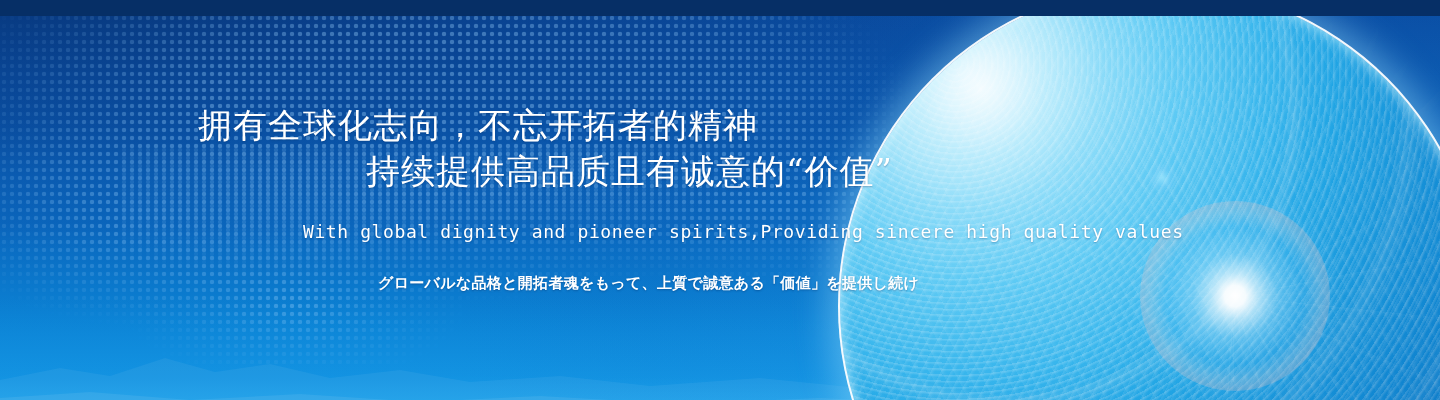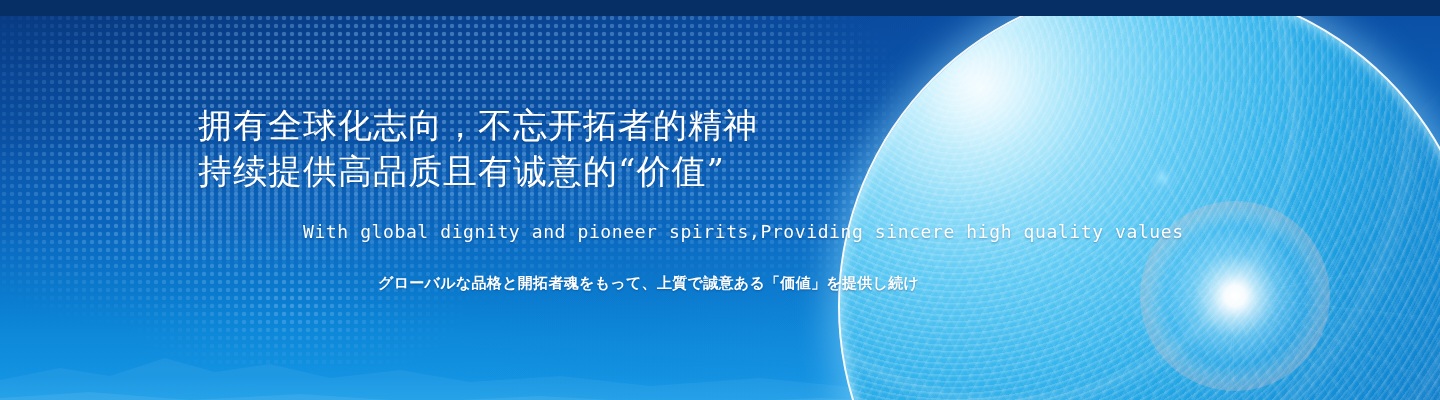--- a/index.html
+++ b/index.html
@@ -309,20 +309,21 @@
     font-size: 34px;
     line-height: 46px;
     font-weight: 400;
     letter-spacing: 1px;
     color: #ffffff;
     text-shadow: 0 1px 2px rgba(6,46,100,0.35);
     white-space: nowrap;
   }
   .headline-line-2 {
     display: block;
+    padding-left: 168px;
   }
   .subline-en {
     position: absolute;
     left: 303px;
     top: 205px;
     font-family: "DejaVu Sans Mono", "Liberation Mono", monospace;
     font-size: 18px;
     letter-spacing: 0.6px;
     font-weight: 400;
     color: #ffffff;

